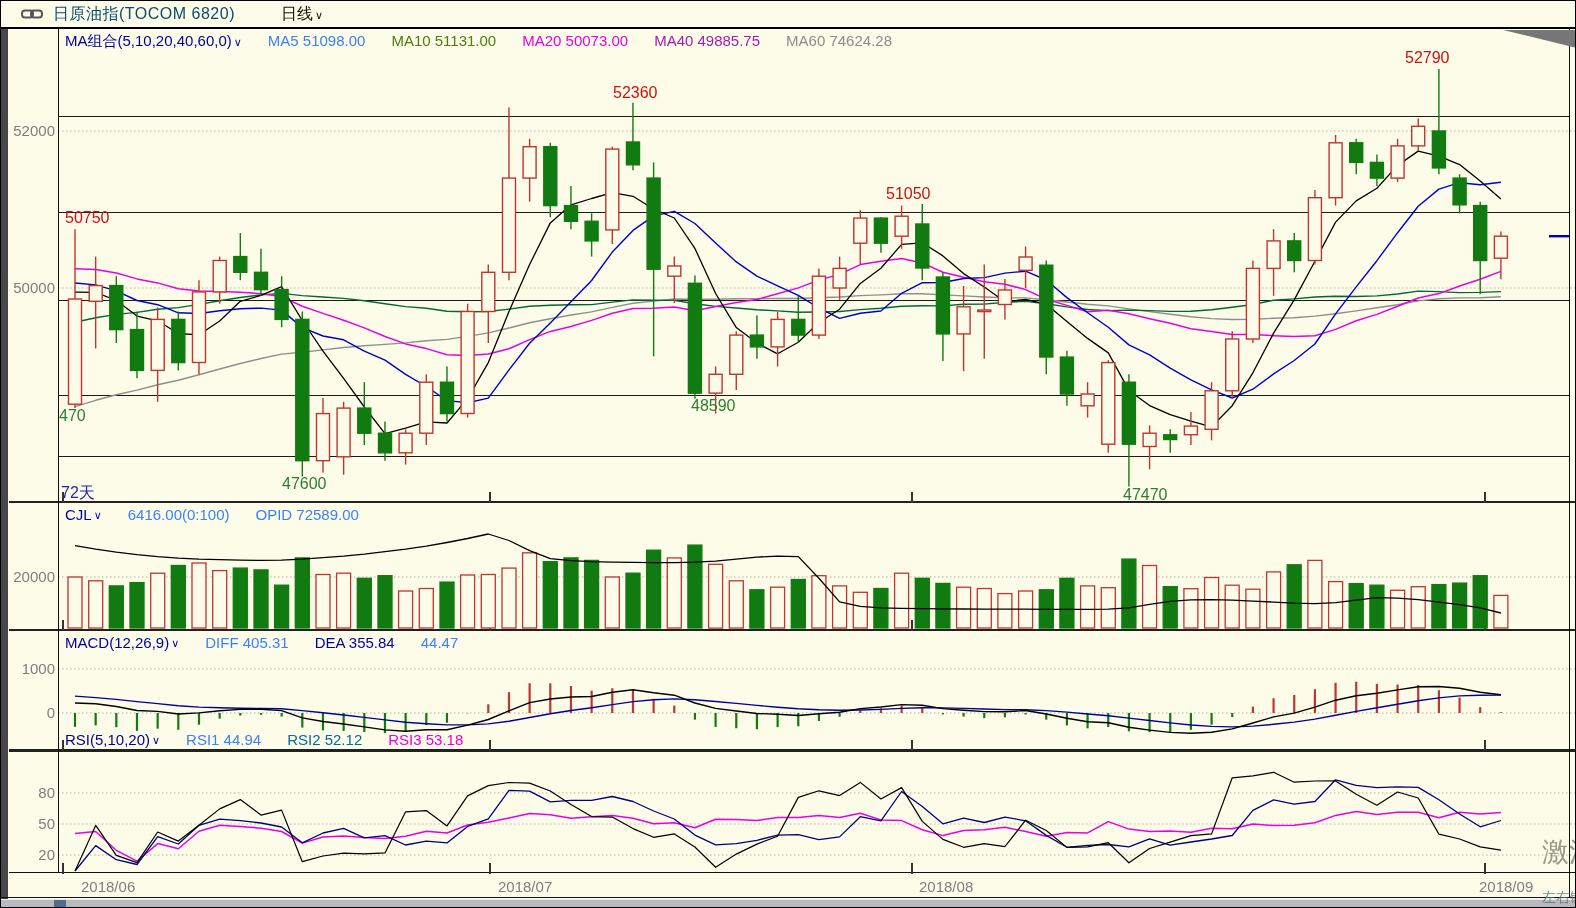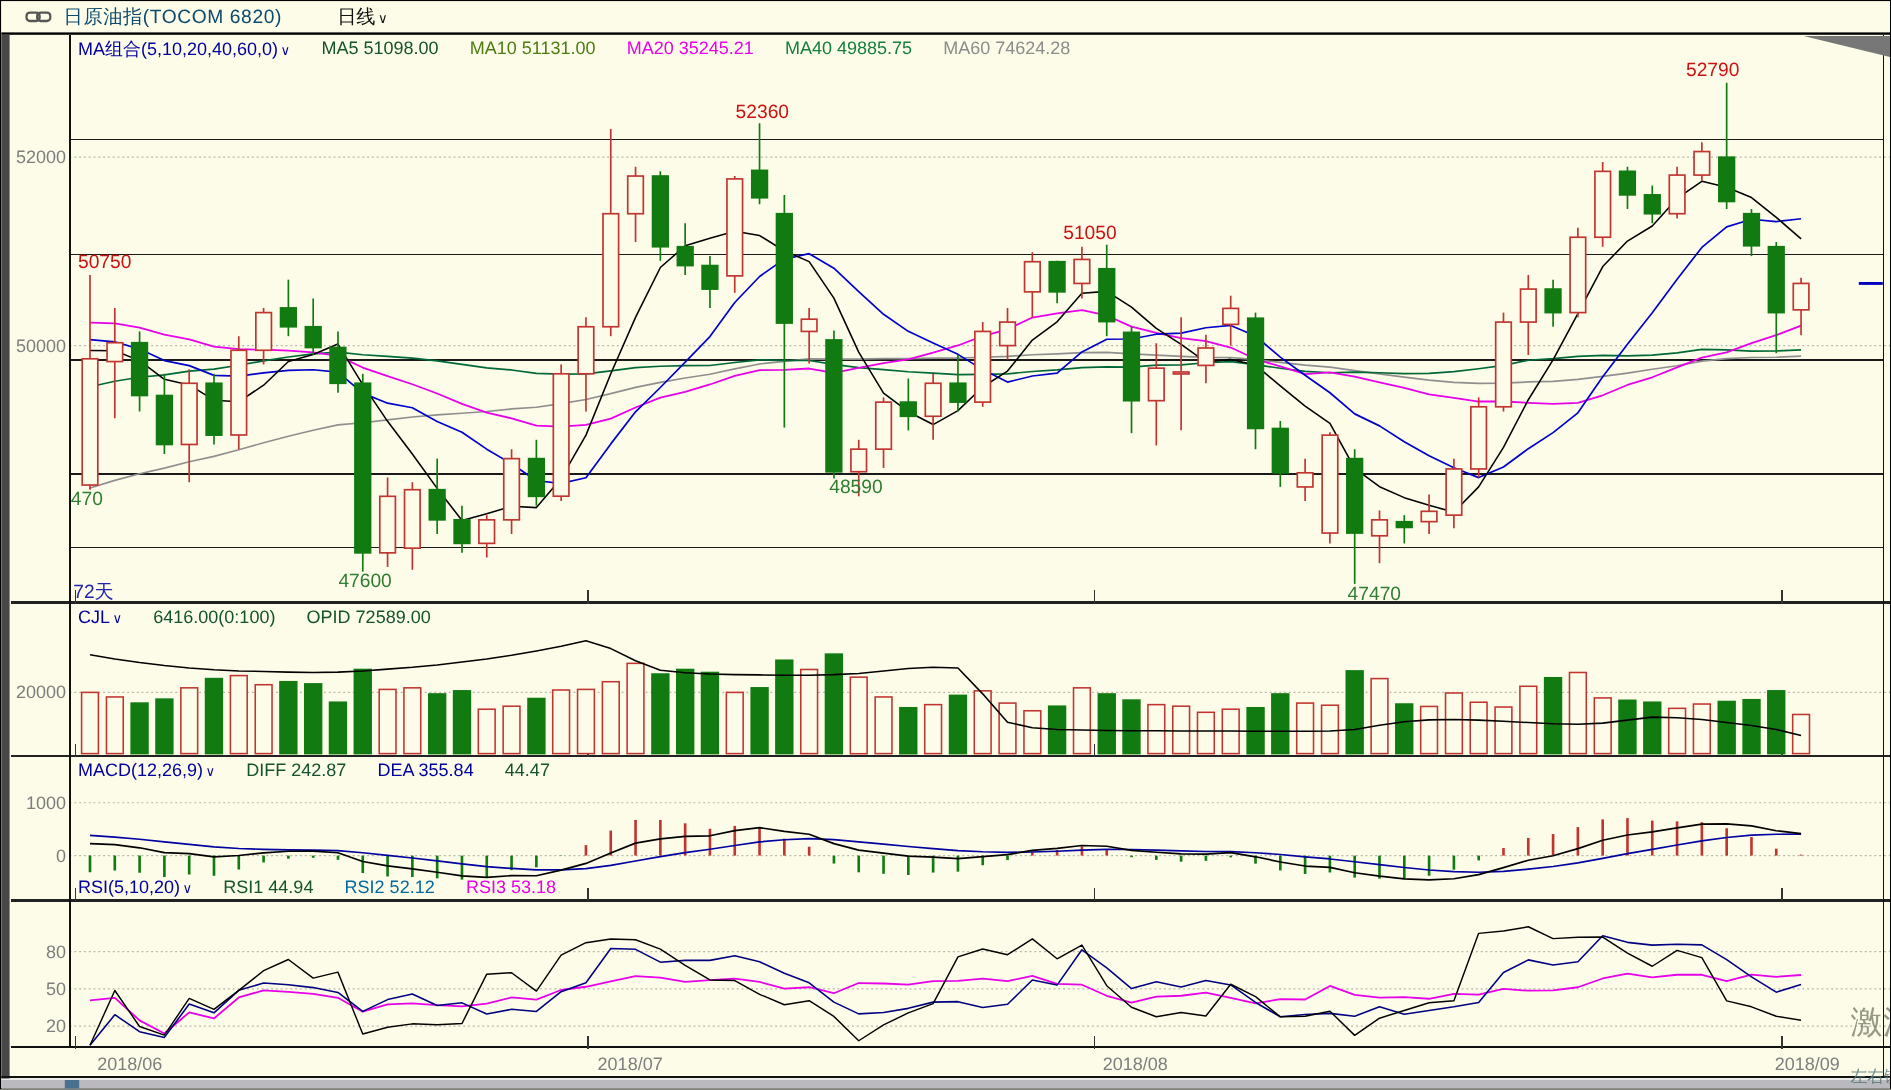--- a/index.html
+++ b/index.html
@@ -13,25 +13,25 @@
   .period{margin-left:46px;font-size:16px;color:#111;cursor:pointer;display:inline-flex;align-items:center;gap:2px;}
   .chev{font-size:11px;color:#111;position:relative;top:1px;}
   
   .leftstrip{position:absolute;left:0;top:28px;width:7px;height:870px;background:#474747;}
   .bottomstrip{position:absolute;left:0;top:898px;width:1576px;height:10px;background:#b9b9bf;border-top:1px solid #e8e8ec;box-sizing:border-box;}
   .cornersq{position:absolute;left:53px;top:899px;width:12px;height:9px;background:#49708f;}
   
   .irow{position:absolute;display:flex;gap:26px;font-size:15px;white-space:nowrap;z-index:5;}
   .iname{cursor:pointer;display:inline-flex;align-items:center;gap:2px;}
   .blue{color:#0000a0;}
-  .black{color:#14532d;}
+  .black{color:#3b82f6;}
   .magenta{color:#e800e8;}
   .navy{color:#0369a1;}
   .vblue{color:#4d7c0f;}
-  .vgreen{color:#15803d;}
+  .vgreen{color:#a21caf;}
   .vgray{color:#8c8c8c;}
   #chartwrap{position:absolute;left:0;top:0;width:1576px;height:908px;z-index:1;}
   svg text{font-family:"Liberation Sans",sans-serif;}
   .watermark{position:absolute;right:0;top:836px;width:33px;height:70px;overflow:hidden;z-index:6;pointer-events:none;}
   .wm1{font-size:27px;color:rgba(125,128,110,.8);line-height:30px;white-space:nowrap;}
   .wm2{font-size:14px;color:rgba(90,120,120,.85);line-height:16px;white-space:nowrap;}
   .tr-triangle{position:absolute;z-index:4;}
 </style>
 </head>
 <body>
@@ -422,40 +422,40 @@
 
   <div class="leftstrip"></div>
 
   <div class="irow" style="left:64px;top:31px;">
     <span class="iname blue">
       <span>MA组合(5,10,20,40,60,0)</span>
       <span class="chev blue">∨</span>
     </span>
     <span class="black">MA5 51098.00</span>
     <span class="vblue">MA10 51131.00</span>
-    <span class="magenta">MA20 35245.21</span>
+    <span class="magenta">MA20 50073.00</span>
     <span class="vgreen">MA40 49885.75</span>
     <span class="vgray">MA60 74624.28</span>
   </div>
 
   <div class="irow" style="left:64px;top:505px;">
     <span class="iname blue">
       <span>CJL</span>
       <span class="chev blue">∨</span>
     </span>
     <span class="black">6416.00(0:100)</span>
     <span class="black">OPID 72589.00</span>
   </div>
 
   <div class="irow" style="left:64px;top:633px;">
     <span class="iname blue">
       <span>MACD(12,26,9)</span>
       <span class="chev blue">∨</span>
     </span>
-    <span class="black">DIFF 242.87</span>
+    <span class="black">DIFF 405.31</span>
     <span class="blue">DEA 355.84</span>
     <span class="black">44.47</span>
   </div>
 
   <div class="irow" style="left:64px;top:730px;">
     <span class="iname blue">
       <span>RSI(5,10,20)</span>
       <span class="chev blue">∨</span>
     </span>
     <span class="black">RSI1 44.94</span>

